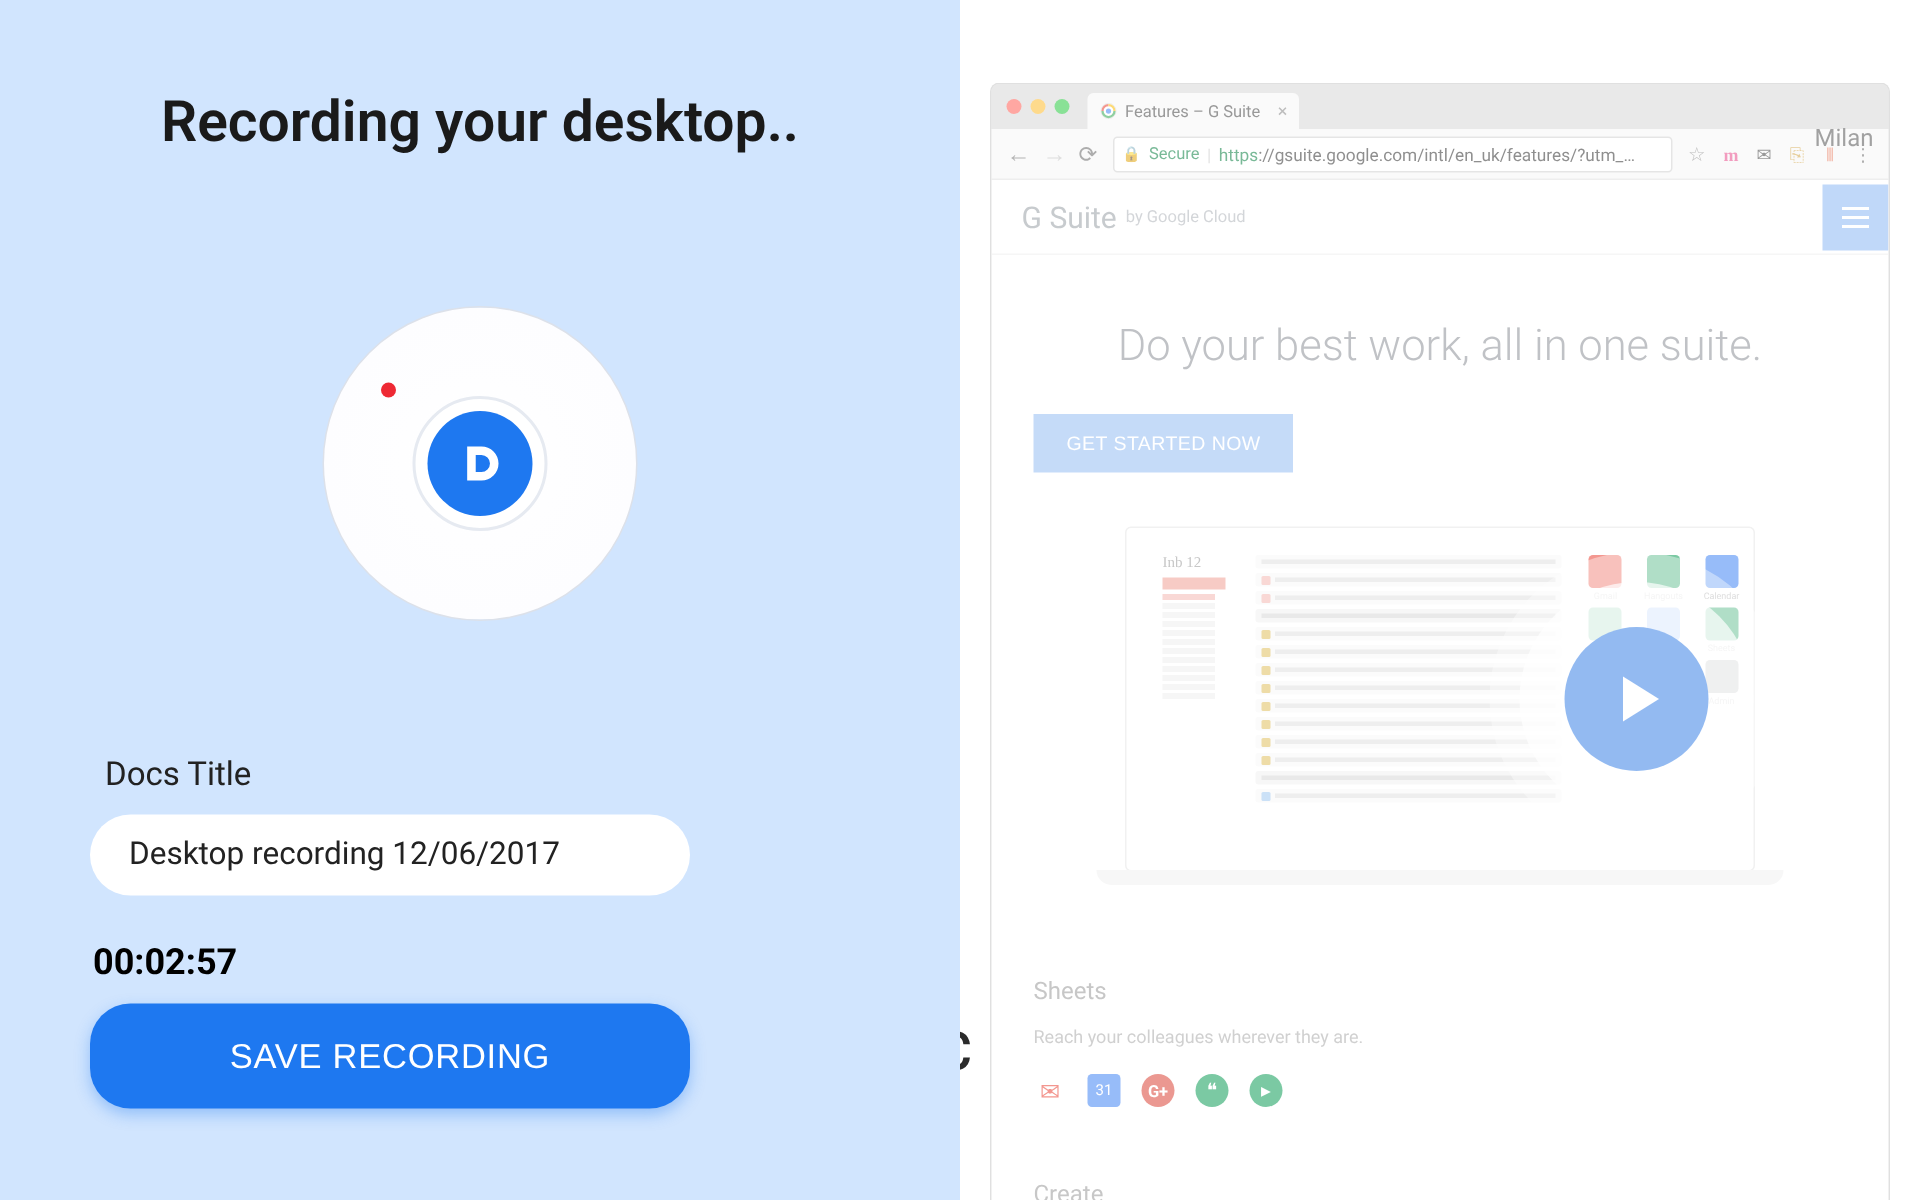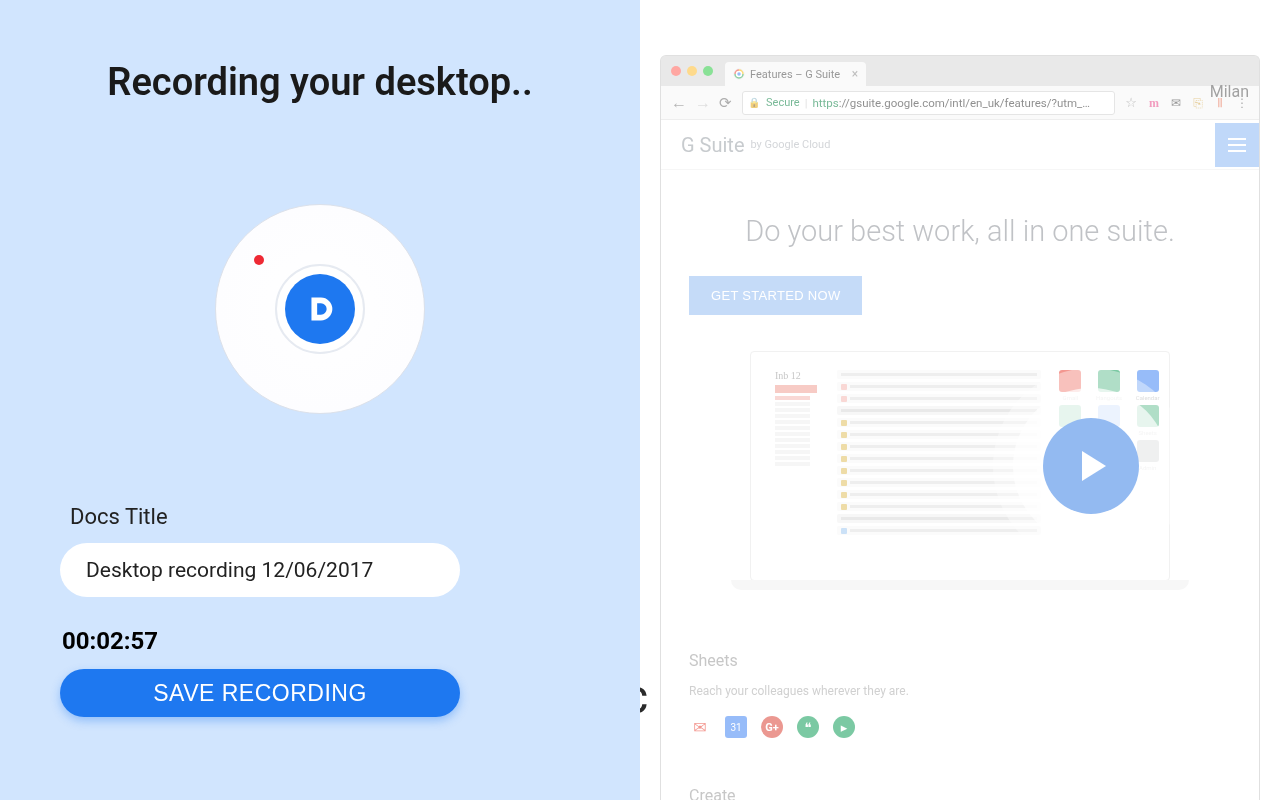--- a/index.html
+++ b/index.html
@@ -102,21 +102,21 @@
     }
     .timer {
       font-size: 24px;
       font-weight: 700;
       color: #000;
       margin-bottom: 14px;
       margin-left: 2px;
     }
     .save-btn {
       width: 400px;
-      height: 48px;
+      height: 70px;
       border: none;
       border-radius: 27px;
       background: #1e78f0;
       color: #fff;
       font-size: 23px;
       font-weight: 500;
       letter-spacing: 0.5px;
       cursor: pointer;
       box-shadow: 0 4px 10px rgba(30,120,240,0.35);
     }

